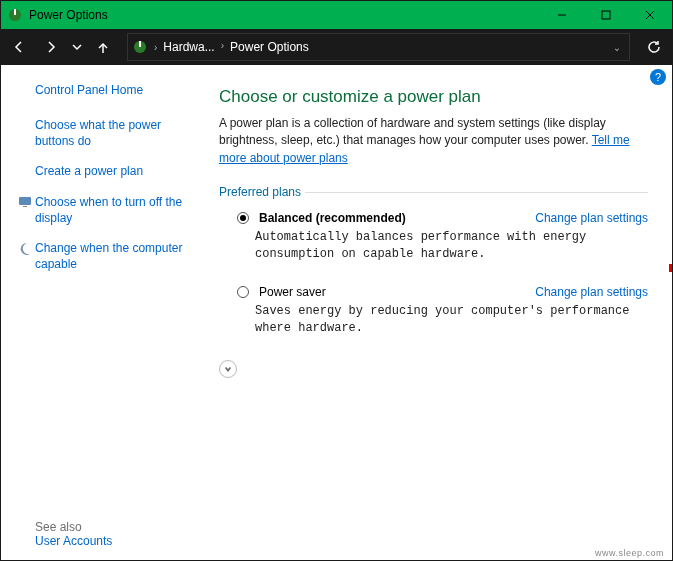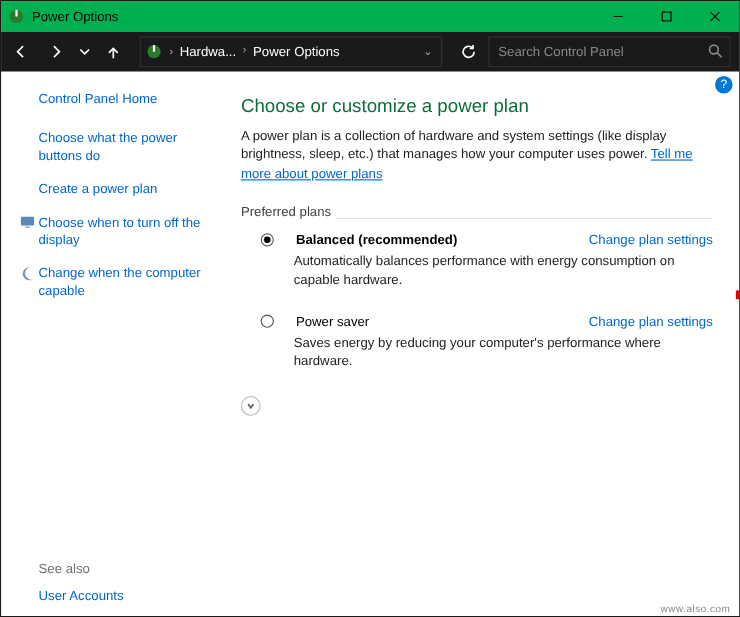--- a/index.html
+++ b/index.html
@@ -27,37 +27,37 @@
   .searchbox input { flex: 1; background: transparent; border: none; outline: none; color: #fff; font-size: 12px; }
   .searchbox input::placeholder { color: #888; }
   .search-icon svg { width: 14px; height: 14px; stroke: #888; fill: none; stroke-width: 1.5; }
   .body-row { flex: 1; display: flex; overflow: hidden; }
   .sidebar { width: 210px; padding: 18px 12px 12px 34px; font-size: 12px; display: flex; flex-direction: column; }
   .side-home { color: #0066cc; margin-bottom: 20px; cursor: pointer; }
   .side-link { color: #0066cc; margin-bottom: 14px; cursor: pointer; line-height: 1.35; position: relative; }
   .side-link.with-icon { padding-left: 0; margin-left: -17px; display: flex; align-items: flex-start; gap: 3px; }
   .side-link.with-icon .bullet-icon { width: 14px; height: 14px; flex-shrink: 0; margin-top: 1px; }
   .side-spacer { flex: 1; }
-  .see-also { color: #6f6f6f; font-size: 12px; margin-bottom: 10px; }
+  .see-also { color: #6f6f6f; font-size: 12px; }
   .ua-link { color: #0066cc; cursor: pointer; }
   .main { flex: 1; padding: 12px 24px 12px 8px; position: relative; overflow: hidden; }
   .help-badge { position: absolute; top: 4px; right: 6px; width: 16px; height: 16px; border-radius: 50%; background: #0078d7; color: #fff; font-size: 11px; display: flex; align-items: center; justify-content: center; cursor: pointer; }
   .heading { color: #0a6d3a; font-size: 17px; margin: 10px 0 8px 0; }
   .desc { font-size: 12px; color: #222; line-height: 1.45; }
   .desc a, .inline-link { color: #0066cc; text-decoration: underline; cursor: pointer; }
-  .section-label { font-size: 12px; color: #404040; margin-top: 18px; display: flex; align-items: flex-end; gap: 4px; }
+  .section-label { font-size: 12px; color: #0369a1; margin-top: 18px; display: flex; align-items: center; gap: 4px; }
   .thin-rule { flex: 1; height: 1px; background: #ddd; }
   .plan-row { margin-top: 12px; padding-left: 18px; position: relative; }
   .plan-head { display: flex; align-items: center; justify-content: space-between; font-size: 12px; }
-  .plan-left { display: flex; align-items: center; gap: 20px; }
+  .plan-left { display: flex; align-items: center; gap: 10px; }
   .radio { width: 12px; height: 12px; border: 1px solid #555; border-radius: 50%; display: inline-flex; align-items: center; justify-content: center; }
   .radio.checked::after { content: ""; width: 6px; height: 6px; background: #000; border-radius: 50%; }
   .plan-name { font-weight: 600; }
   .plan-link { color: #0066cc; cursor: pointer; font-size: 12px; text-align: right; }
-  .plan-desc { font-size: 12px; color: #222; margin-top: 4px; margin-left: 30px; line-height: 1.4; }
+  .plan-desc { font-size: 12px; color: #222; margin-top: 4px; margin-left: 18px; line-height: 1.4; font-family: Liberation Mono, monospace; }
   .expander { display: flex; align-items: center; justify-content: space-between; font-size: 12px; margin-top: 24px; cursor: pointer; }
   .expander-circle { width: 18px; height: 18px; border: 1px solid #bbb; border-radius: 50%; display: flex; align-items: center; justify-content: center; }
   .expander-circle svg { width: 8px; height: 8px; stroke: #666; fill: none; stroke-width: 2; }
   .arrow-callout { position: absolute; left: 458px; top: 199px; pointer-events: none; }
   .arrow-body { width: 42px; height: 8px; background: #e30000; position: relative; }
   .watermark { position: absolute; right: 8px; bottom: 2px; font-size: 9px; color: #888; letter-spacing: 0.5px; }
 </style>
 </head>
 <body>
 
@@ -132,27 +132,20 @@
       <span class="addr-dd">⌄</span>
     </div>
 
     <div class="refresh-btn">
       <svg viewBox="0 0 14 14">
           <path d="M12 7a5 5 0 1 1-1.5-3.5"></path>
           <polyline points="11,1 11,4 8,4"></polyline>
         </svg>
     </div>
 
-    <div class="searchbox">
-      <input placeholder="Search Control Panel" style="">
-      <span class="search-icon"><svg viewBox="0 0 14 14">
-            <circle cx="6" cy="6" r="4"></circle>
-            <line x1="9" y1="9" x2="13" y2="13"></line>
-          </svg></span>
-    </div>
   </div>
 
   <div class="body-row">
 
     <div class="sidebar">
       <div class="side-home">Control Panel Home</div>
       <div class="side-link">Choose what the power buttons do</div>
       <div class="side-link">Create a power plan</div>
       <div class="side-link with-icon">
         <span class="bullet-icon"><svg viewBox="0 0 14 14">
@@ -215,14 +208,14 @@
           </span>
       </div>
 
       <div class="arrow-callout">
         <div class="arrow-body"></div>
       </div>
     </div>
 
   </div>
 
-  <div class="watermark">www.also.com</div>
+  <div class="watermark">www.sleep.com</div>
 </div>
 
 </body></html>

